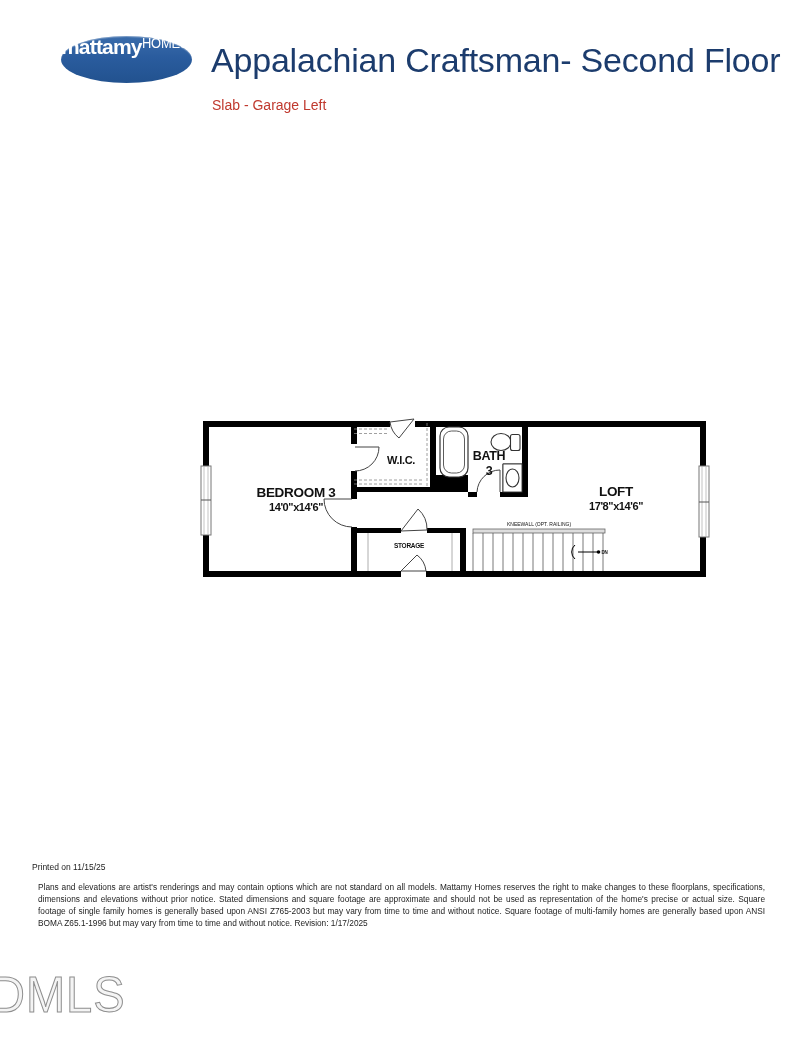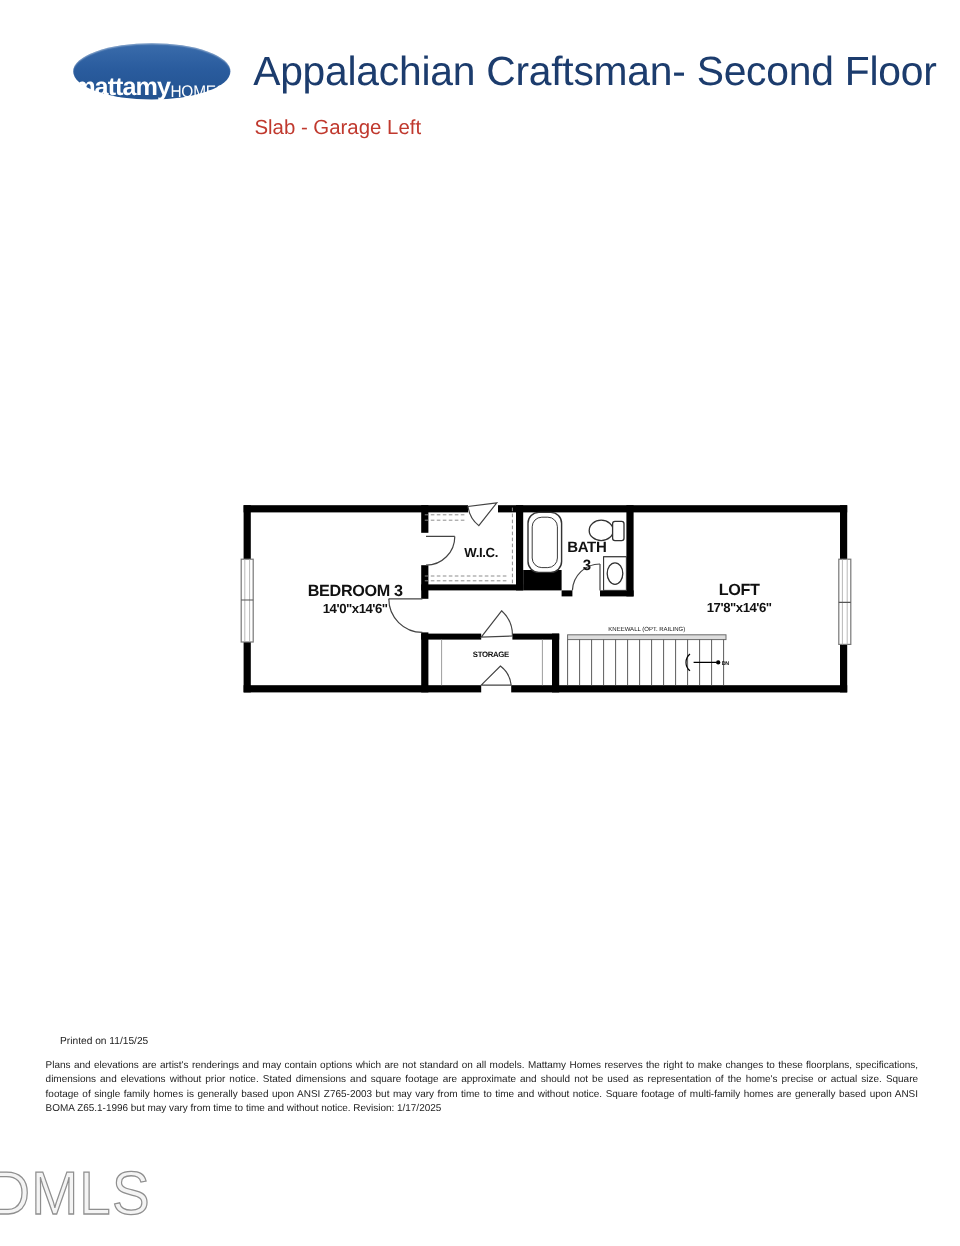--- a/index.html
+++ b/index.html
@@ -4,40 +4,40 @@
 <style>
   html,body{margin:0;padding:0;}
   body{
     width:800px;height:1038px;position:relative;background:#ffffff;
     font-family:"Liberation Sans",sans-serif;overflow:hidden;
   }
   
   .logo{
     position:absolute;left:61px;top:36px;width:131px;height:47px;
     background:linear-gradient(180deg,#3a6cab 0%,#2a5c9e 45%,#22528f 100%);
-    border-radius:50%;display:flex;align-items:flex-end;justify-content:center;
+    border-radius:50%;display:flex;align-items:flex-start;justify-content:center;
     box-shadow:inset 0 1px 1px rgba(255,255,255,.35);
   }
   .logo .primary{color:#fff;font-weight:bold;font-size:21px;letter-spacing:-0.8px;line-height:1;}
   .logo .secondary{color:#fff;font-weight:normal;font-size:14px;letter-spacing:-0.2px;line-height:1;transform:scaleX(.92);transform-origin:left center;display:inline-block;}
   .page-title{
     position:absolute;left:211px;top:41px;font-size:34px;color:#1c3c6d;
     letter-spacing:-0.2px;white-space:nowrap;
   }
   .page-subtitle{
-    position:absolute;left:212px;top:97px;font-size:17px;color:#c0392e;white-space:nowrap;
+    position:absolute;left:212px;top:97px;font-size:14px;color:#c0392e;white-space:nowrap;
   }
   
   .plan-svg{position:absolute;left:195px;top:408px;}
   .plan-svg text{fill:#111;font-family:"Liberation Sans",sans-serif;}
   .room-name{font-weight:bold;letter-spacing:-0.3px;}
   .room-dims{font-weight:bold;letter-spacing:-0.4px;}
   
   .printed{
-    position:absolute;left:50px;top:862px;font-size:8.5px;color:#222;
+    position:absolute;left:32px;top:862px;font-size:8.5px;color:#222;
   }
   .disclaimer{
     position:absolute;left:38px;top:881px;width:727px;font-size:8.3px;
     line-height:1.45;color:#1d1d1d;text-align:justify;
   }
   
   .watermark{
     position:absolute;left:-9px;top:964px;font-size:47px;
     color:#f4f4f4;-webkit-text-stroke:1px #8f8f8f;
     letter-spacing:1px;transform:scaleY(1.08);transform-origin:top left;

